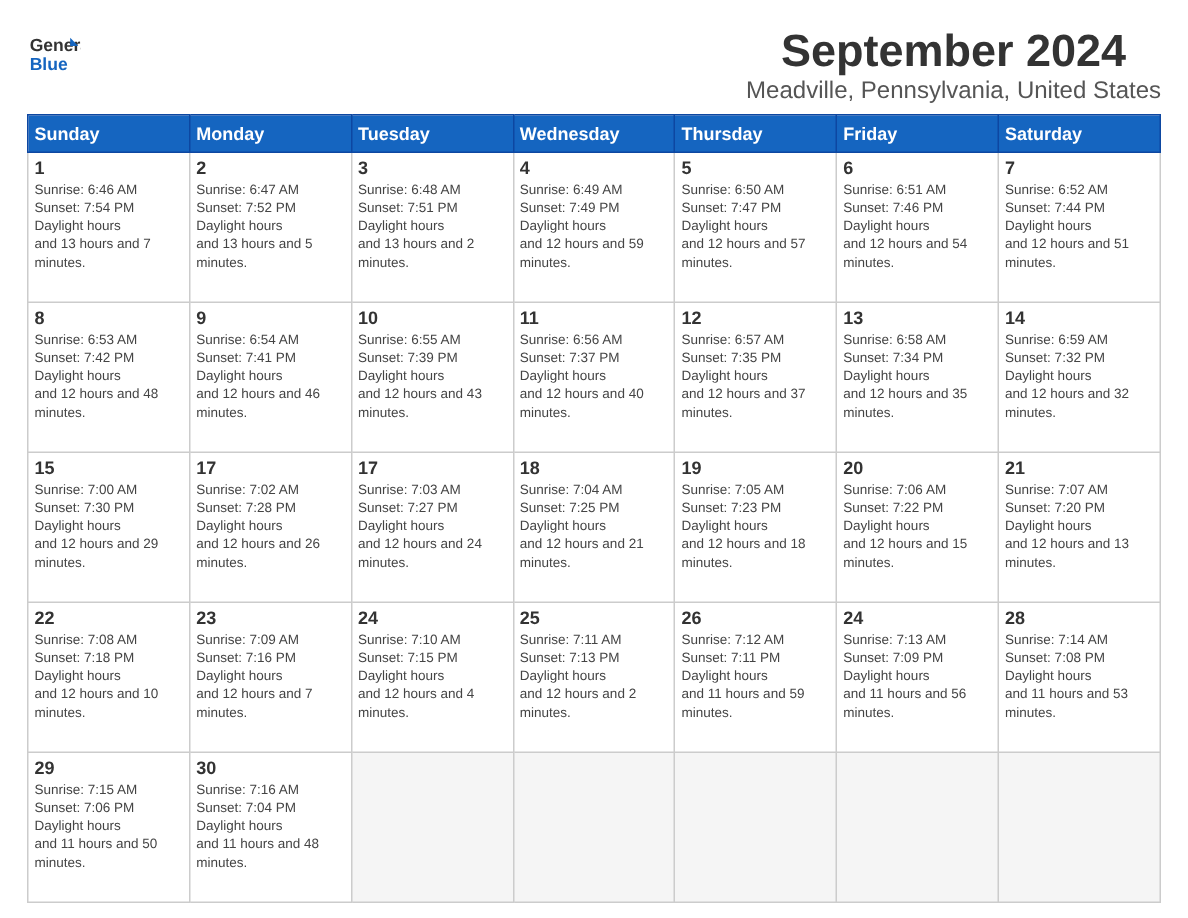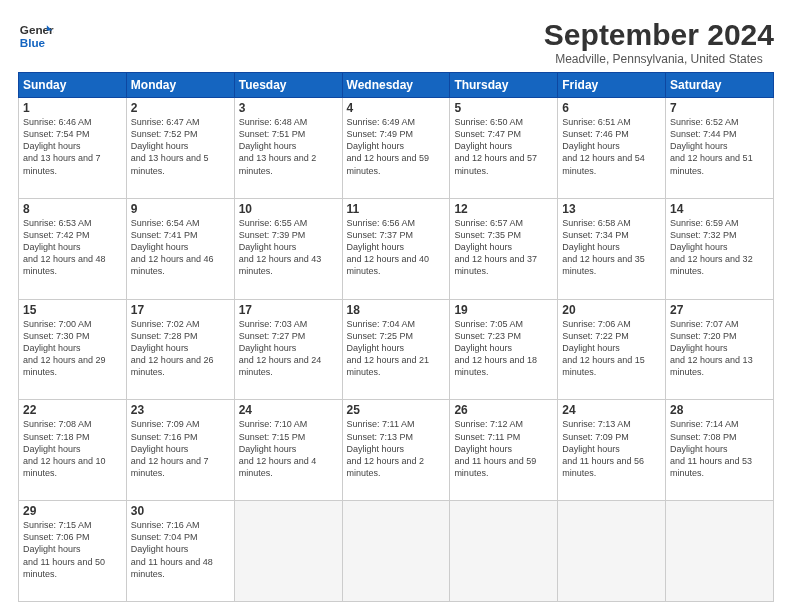--- a/index.html
+++ b/index.html
@@ -34,21 +34,21 @@
     }
     .title-block {
       text-align: center;
     }
     .main-title {
       font-size: 30px;
       font-weight: bold;
       color: #333;
     }
     .subtitle {
-      font-size: 12px;
+      font-size: 16px;
       color: #555;
     }
     .calendar {
       flex: 1;
       border-collapse: collapse;
       width: 100%;
       table-layout: fixed;
     }
     .calendar thead tr th {
       background-color: #1565c0;
@@ -294,21 +294,21 @@
           <td>
         <span class="day-num">20</span>
         <div class="day-detail">
           Sunrise: 7:06 AM<br>
           Sunset: 7:22 PM<br>
           Daylight hours<br>
           and 12 hours and 15 minutes.
         </div>
       </td>
           <td>
-        <span class="day-num">27</span>
+        <span class="day-num">21</span>
         <div class="day-detail">
           Sunrise: 7:07 AM<br>
           Sunset: 7:20 PM<br>
           Daylight hours<br>
           and 12 hours and 13 minutes.
         </div>
       </td>
         </tr>
         <tr>
           <td>

